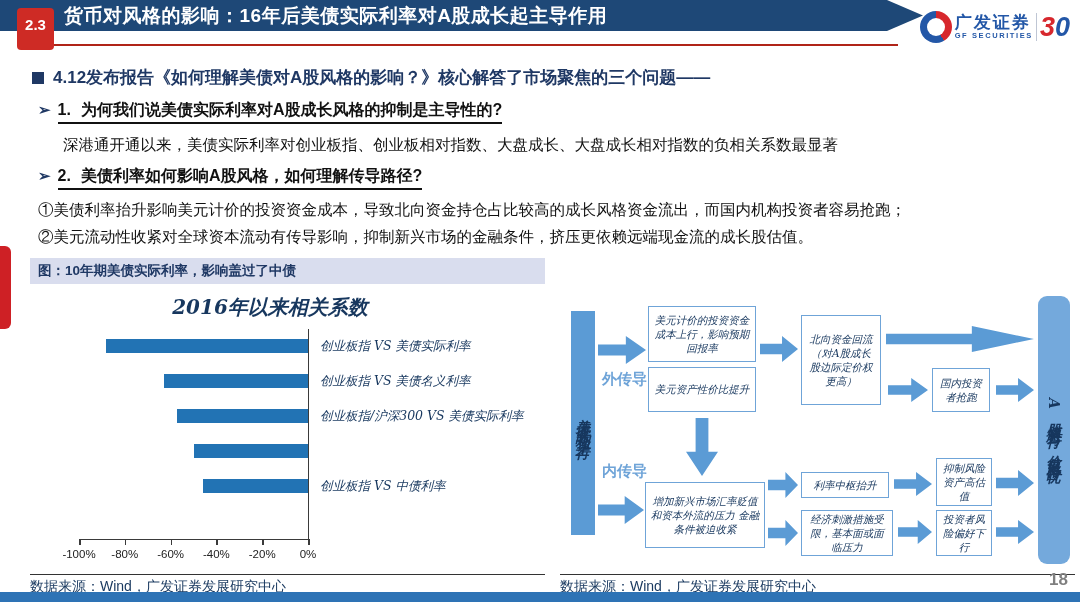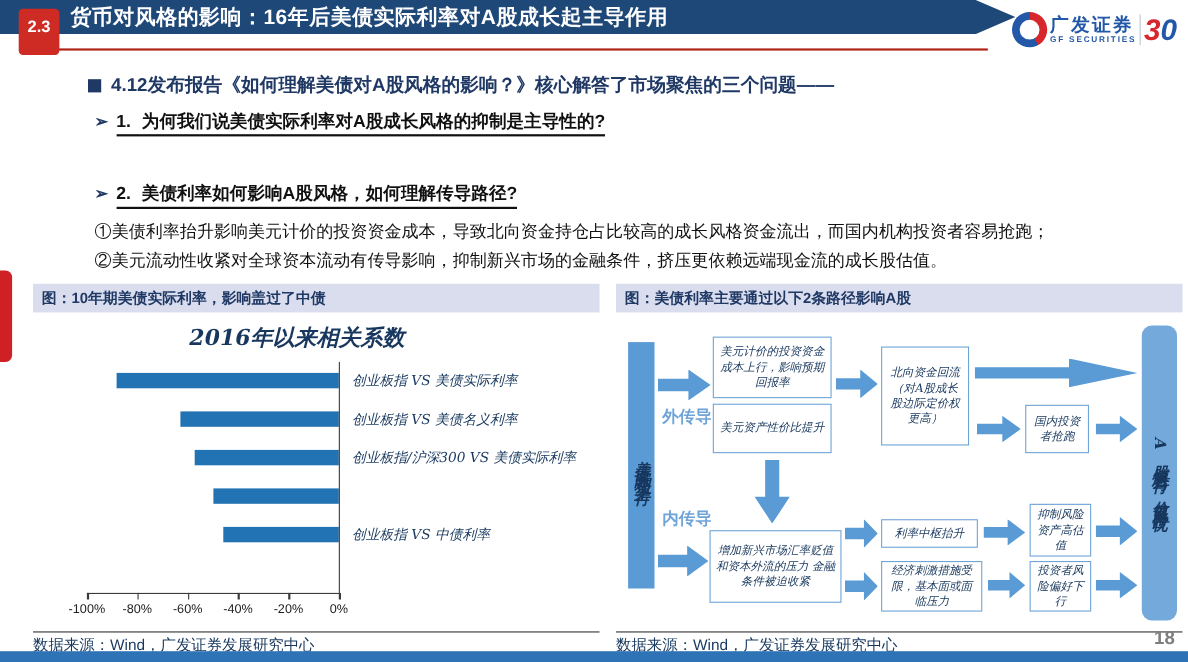--- a/index.html
+++ b/index.html
@@ -23,21 +23,21 @@
   .logo-icon::after { content:""; position:absolute; left:7px; top:7px; width:18px; height:18px;
                       border-radius:50%; background:#fff; }
   .logo-cn { font-size:17px; font-weight:bold; color:#2357A7; letter-spacing:2px; line-height:1.05; }
   .logo-en { font-size:7.5px; color:#2357A7; letter-spacing:1.6px; font-weight:bold; }
   .logo-div { width:1px; height:28px; background:#bfc6d4; }
   .logo-30 { font-size:27px; font-weight:bold; font-style:italic; line-height:1; }
   .logo-30 .d3 { color:#D7272D; }
   .logo-30 .d0 { color:#2357A7; }
 
   
-  .line { position:absolute; white-space:nowrap;margin-left:48px; }
+  .line { position:absolute; white-space:nowrap; }
   .headline { left:32px; top:66px; color:#1F3864; font-weight:bold; font-size:17px; display:flex; align-items:center; }
   .sq { width:12px; height:12px; background:#1F3864; margin-right:9px; flex:0 0 auto; }
   .qline { left:38px; font-size:16px; color:#111; font-weight:bold; display:flex; align-items:baseline; }
   .qmark { color:#1F3864; font-weight:bold; margin-right:7px; font-size:15px; }
   .qtext { border-bottom:2px solid #111; padding-bottom:1px; }
   .qnum { margin-right:10px; }
   .detail { left:63px; font-size:15.5px; color:#111; }
   .pt { left:38px; font-size:15.5px; color:#111; }
 
   
@@ -110,20 +110,21 @@
   <div class="line headline">
     <span class="sq"></span>
     <span>4.12发布报告《如何理解美债对A股风格的影响？》核心解答了市场聚焦的三个问题——</span>
   </div>
 
   <div class="line qline" style="top:100px;">
     <span class="qmark">➢</span>
     <span class="qtext"><span class="qnum">1.</span><span>为何我们说美债实际利率对A股成长风格的抑制是主导性的?</span></span>
   </div>
 
+  <div class="line detail" style="top:135px;">深港通开通以来，美债实际利率对创业板指、创业板相对指数、大盘成长、大盘成长相对指数的负相关系数最显著</div>
 
   <div class="line qline" style="top:166px;">
     <span class="qmark">➢</span>
     <span class="qtext"><span class="qnum">2.</span><span>美债利率如何影响A股风格，如何理解传导路径?</span></span>
   </div>
 
   <div class="line pt" style="top:200px;">①美债利率抬升影响美元计价的投资资金成本，导致北向资金持仓占比较高的成长风格资金流出，而国内机构投资者容易抢跑；</div>
   <div class="line pt" style="top:227px;">②美元流动性收紧对全球资本流动有传导影响，抑制新兴市场的金融条件，挤压更依赖远端现金流的成长股估值。</div>
 
   <div class="side-tab"></div>
@@ -178,21 +179,20 @@
         <div class="tick-label" style="left: 186.4px;">-40%</div>
         <div class="tick-mark" style="left: 232.2px;"></div>
         <div class="tick-label" style="left: 232.2px; text-align: right;">-20%</div>
         <div class="tick-mark" style="left: 278px;"></div>
         <div class="tick-label" style="left: 278px;">0%</div>
       </div>
   </div>
 
   <div class="src" style="left:30px; top:574px;">数据来源：Wind，广发证券发展研究中心</div>
 
-  <div class="panel-head" style="left:560px; top:258px;">图：美债利率主要通过以下2条路径影响A股</div>
 
   <div class="flow">
     <div class="vbar lbar">美债实际利率上行</div>
     <div class="vbar rbar">A股慎思笃行　价值风格占优</div>
 
     <div class="plabel" style="left:42px; top:80px;">外传导</div>
     <div class="plabel" style="left:42px; top:172px;">内传导</div>
 
     <div class="fbox" style="left:88px;  top:16px;  width:108px; height:56px;">美元计价的投资资金成本上行，影响预期回报率</div>
     <div class="fbox" style="left:88px;  top:77px;  width:108px; height:45px;">美元资产性价比提升</div>

